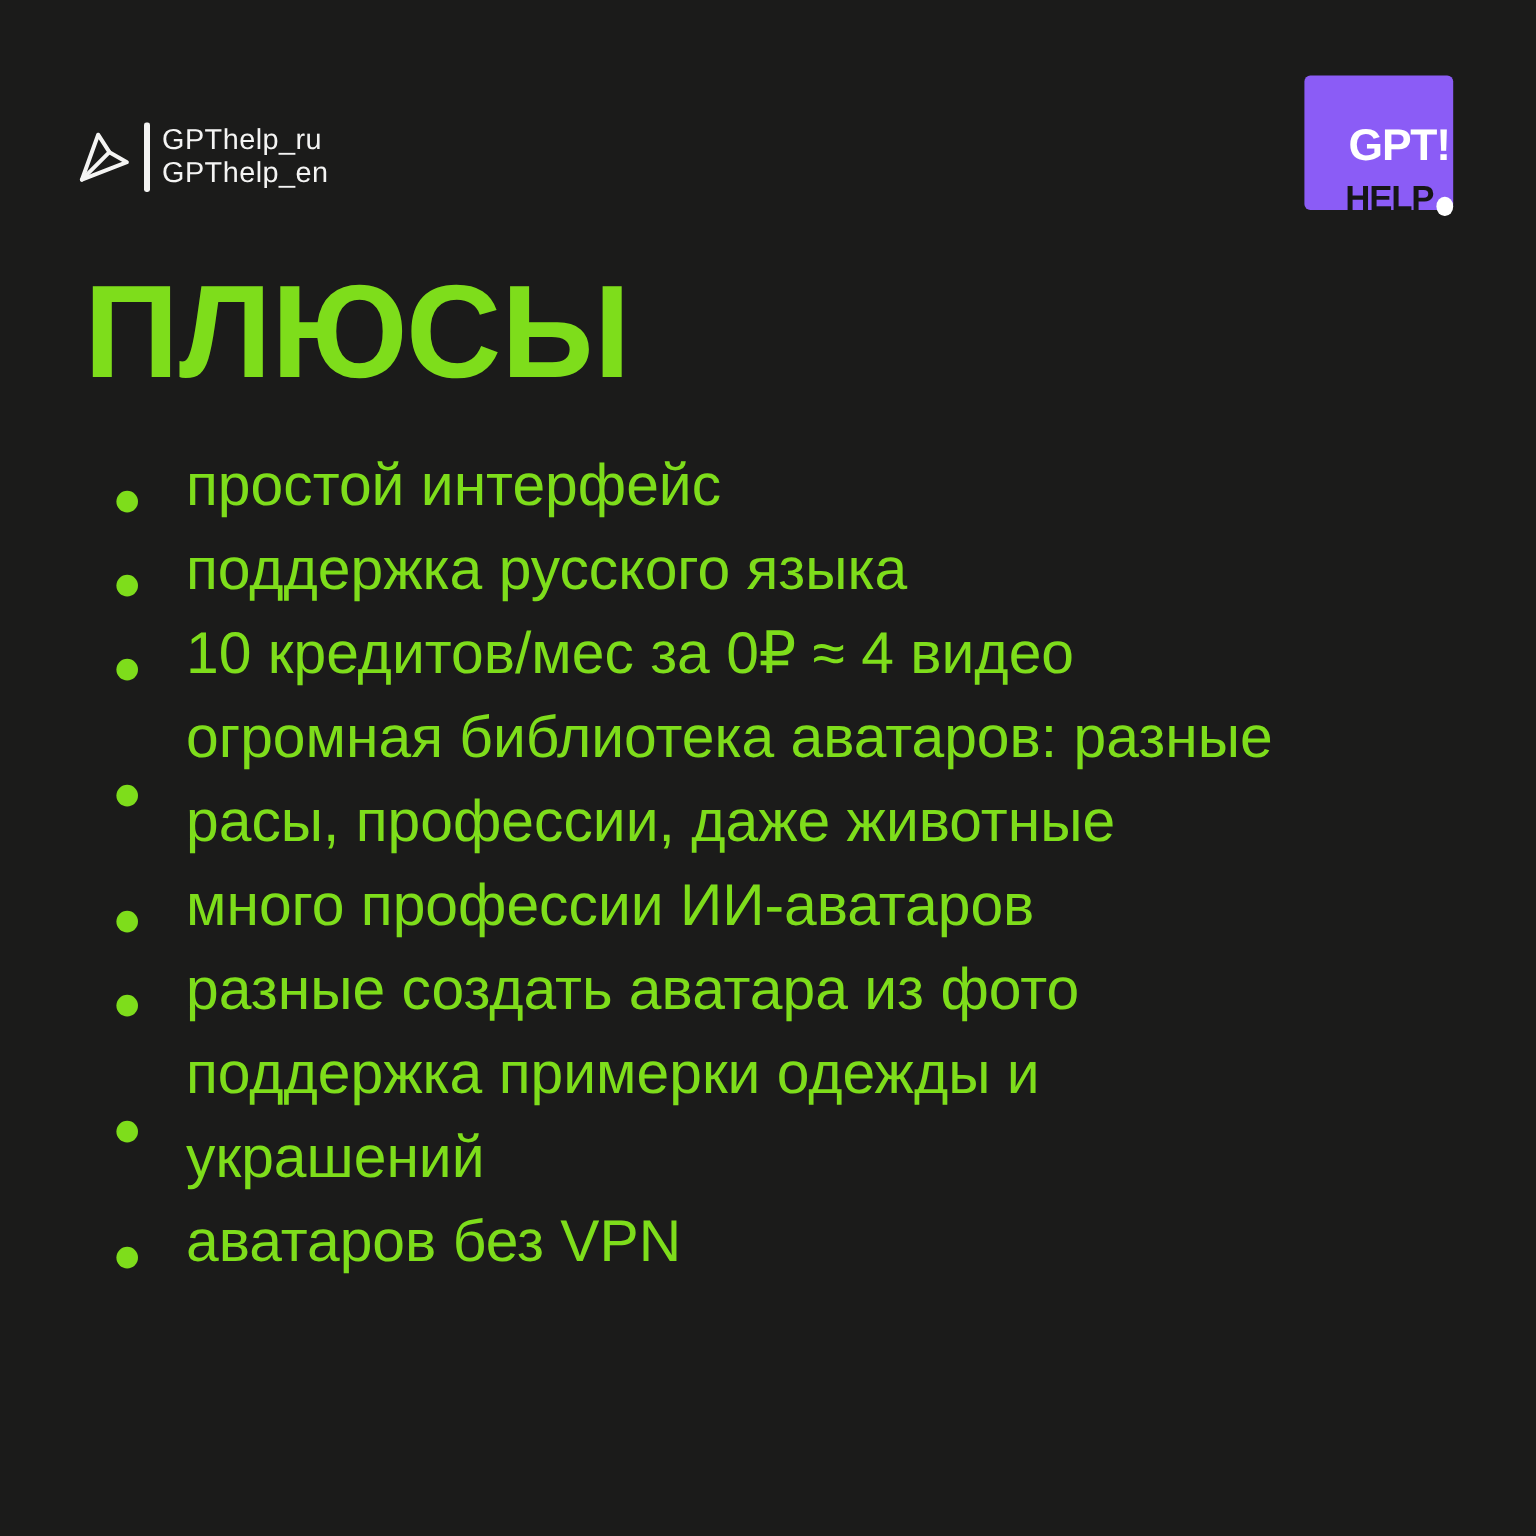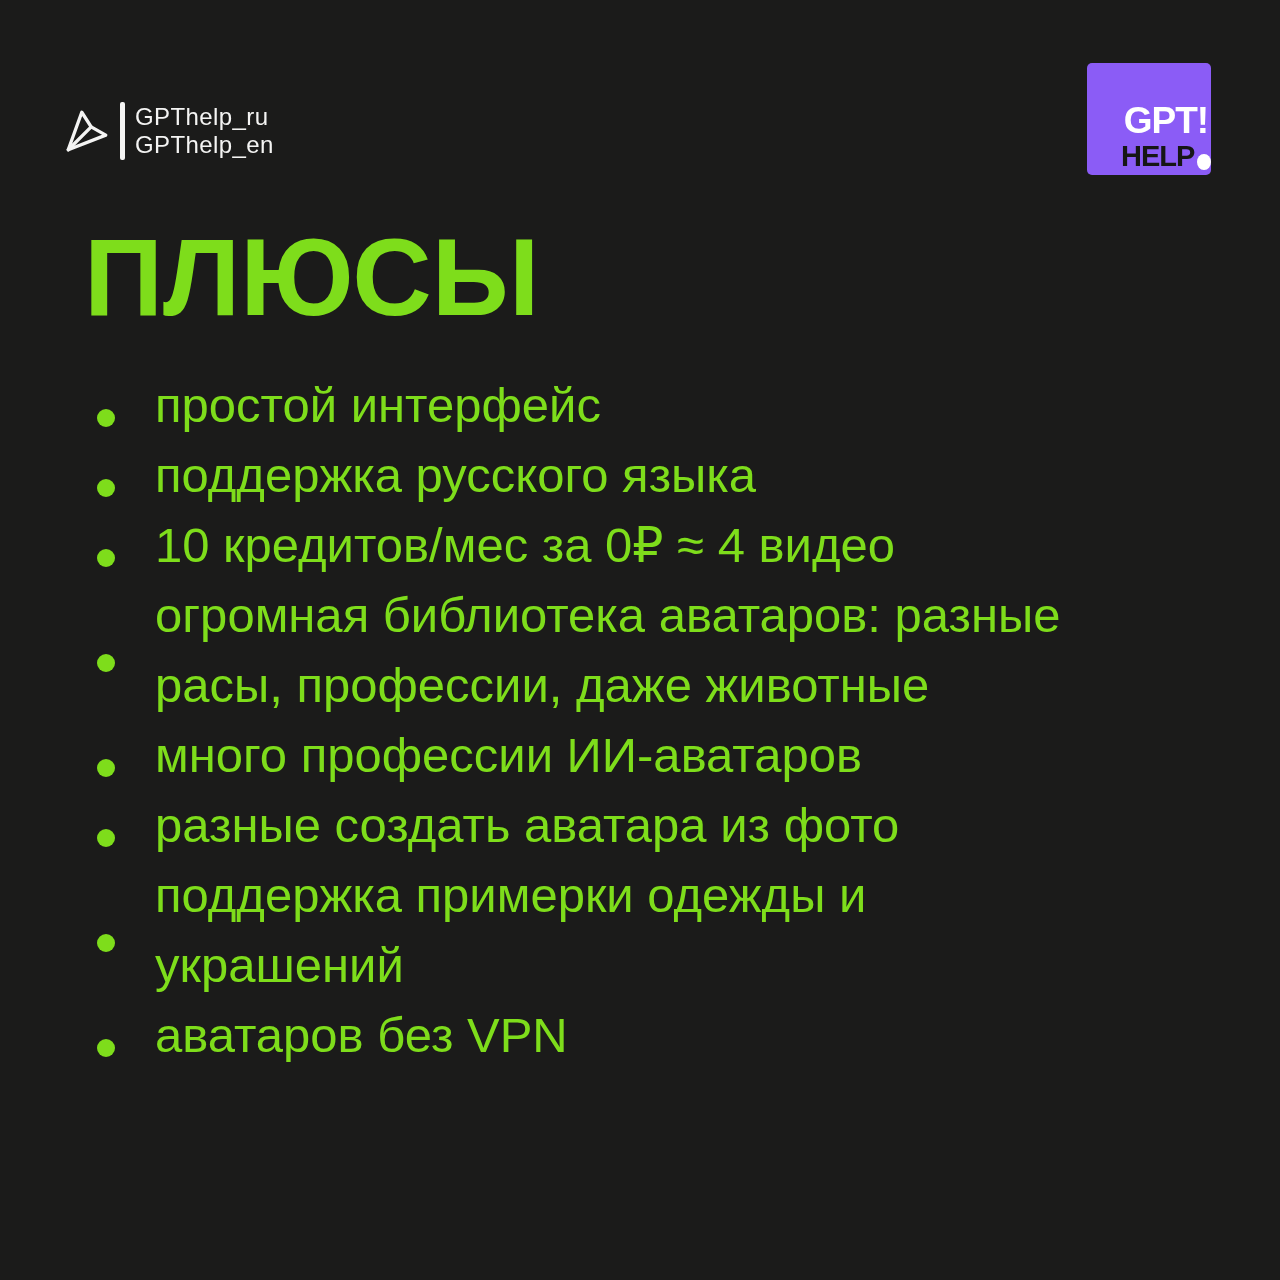--- a/index.html
+++ b/index.html
@@ -57,41 +57,41 @@
   }
   .logo-line1 {
     font-size: 37px;
     line-height: 1;
     color: #ffffff;
     letter-spacing: -1px;
   }
   .logo-line2 {
     display: flex;
     align-items: center;
-    margin-top: 3px;
+    margin-top: 13px;
   }
   .logo-line2 .logo-help {
     font-size: 29px;
     line-height: 1;
     color: #161616;
     letter-spacing: -1px;
   }
   .logo-dot {
     width: 16px;
     height: 16px;
     border-radius: 50%;
     background: #ffffff;
     margin-left: 3px;
     margin-top: 10px;
   }
 
   
   .title {
     position: absolute;
-    left: 84px;
+    left: 70px;
     top: 222px;
     font-size: 110px;
     line-height: 1;
     font-weight: bold;
     color: #7edd1b;
     letter-spacing: 0px;
   }
 
   
   .pros-list {

